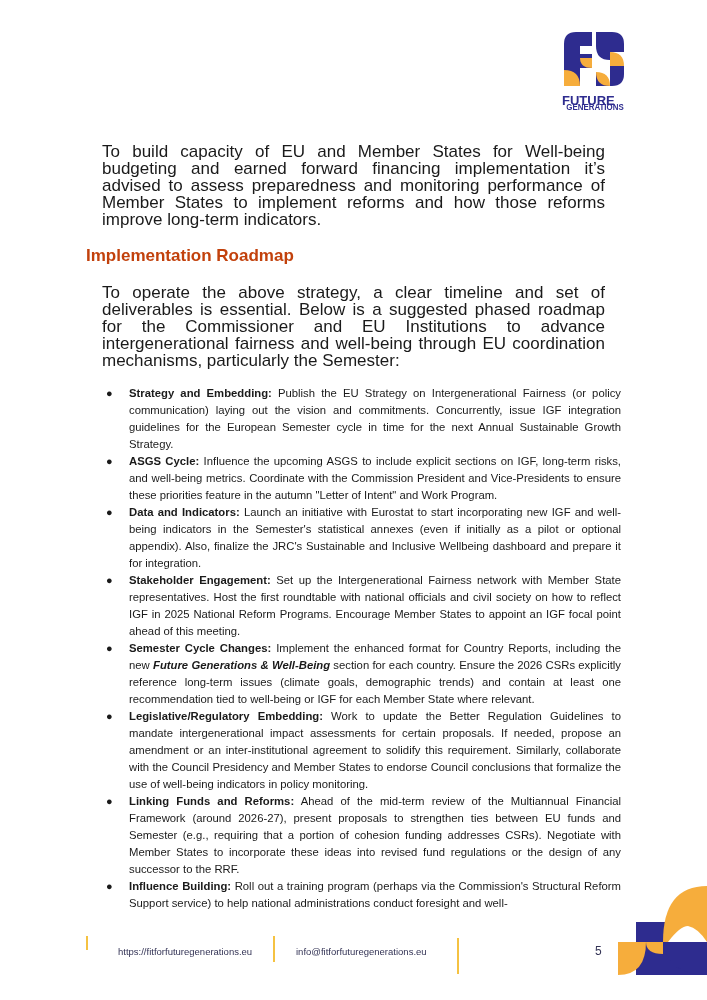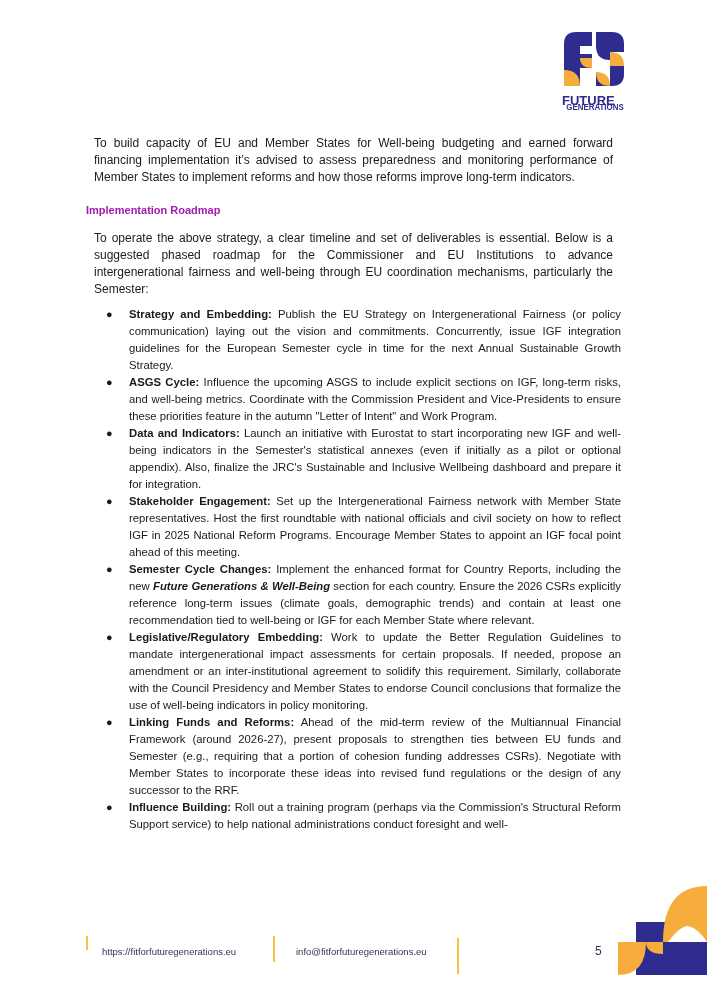--- a/index.html
+++ b/index.html
@@ -6,22 +6,22 @@
   body { width: 707px; height: 1000px; position: relative; overflow: hidden;
          font-family: "Liberation Sans", sans-serif; color: #1a1a1a; }
   .logo { position: absolute; left: 562px; top: 30px; width: 66px; height: 86px; }
   .logo-text1 { position: absolute; left: 0; top: 64px; width: 66px; 
                 font-family: "Liberation Sans", sans-serif; font-weight: bold; font-size: 13px;
                 color: #2e2c8f; letter-spacing: 0; line-height: 13px; }
   .logo-text2 { position: absolute; left: 0; top: 72px; width: 66px; text-align: center;
                 font-family: "Liberation Sans", sans-serif; font-weight: bold; font-size: 8.6px;
                 color: #2e2c8f; line-height: 10px; transform: scaleX(0.92); }
   .content { position: absolute; left: 86px; top: 127px; width: 535px; }
-  p.body { margin: 8px; font-size: 12px; line-height: 17px; text-align: justify; }
-  h1 { margin: 12px 0 6px 0; font-size: 11px; font-weight: bold; line-height: 24px; color: #a21caf; }
+  p.body { margin: 16px; font-size: 17px; line-height: 17px; text-align: justify; }
+  h1 { margin: 12px 0 6px 0; font-size: 17px; font-weight: bold; line-height: 24px; color: #c2410c; }
   h2 { margin: 4px 0 5px 0; font-size: 13.5px; font-weight: normal; color: #5577aa; line-height: 20px; }
   ul { margin: 0 0 0 0; padding: 0 0 0 43px; list-style: none; }
   li { position: relative; font-size: 11.3px; line-height: 17px; text-align: justify; margin-bottom: 0; }
   li .bullet { position: absolute; left: -23px; top: 0; font-size: 11px; }
   b { font-weight: bold; }
   .footer-bar { position: absolute; width: 2px; background: #f5c242; }
   .footer-link { position: absolute; font-size: 9.5px; color: #333355; top: 946px; }
   .page-num { position: absolute; left: 595px; top: 944px; font-size: 12px; color: #333355; }
   .corner { position: absolute; left: 618px; top: 886px; width: 89px; height: 89px; }
 </style>
@@ -61,21 +61,21 @@
 
   <ul>
     <li><span class="bullet">●</span><b>Semester Cycle Changes:</b><span> Implement the enhanced format for Country Reports, including the new </span><b><i>Future Generations &amp; Well-Being</i></b><span> section for each country. Ensure the 2026 CSRs explicitly reference long-term issues (climate goals, demographic trends) and contain at least one recommendation tied to well-being or IGF for each Member State where relevant.</span></li>
     <li><span class="bullet">●</span><b>Legislative/Regulatory Embedding:</b><span> Work to update the Better Regulation Guidelines to mandate intergenerational impact assessments for certain proposals. If needed, propose an amendment or an inter-institutional agreement to solidify this requirement. Similarly, collaborate with the Council Presidency and Member States to endorse Council conclusions that formalize the use of well-being indicators in policy monitoring.</span></li>
     <li><span class="bullet">●</span><b>Linking Funds and Reforms:</b><span> Ahead of the mid-term review of the Multiannual Financial Framework (around 2026-27), present proposals to strengthen ties between EU funds and Semester (e.g., requiring that a portion of cohesion funding addresses CSRs). Negotiate with Member States to incorporate these ideas into revised fund regulations or the design of any successor to the RRF.</span></li>
     <li><span class="bullet">●</span><b>Influence Building:</b><span> Roll out a training program (perhaps via the Commission's Structural Reform Support service) to help national administrations conduct foresight and well-</span></li>
   </ul>
 </div>
 
 <div class="footer-bar" style="left:86px; top:936px; height:14px;"></div>
-<a class="footer-link" style="left:102px;">https://fitforfuturegenerations.eu</a>
+<a class="footer-link" style="left:118px;">https://fitforfuturegenerations.eu</a>
 <div class="footer-bar" style="left:273px; top:936px; height:26px;"></div>
 <a class="footer-link" style="left:296px;">info@fitforfuturegenerations.eu</a>
 <div class="footer-bar" style="left:457px; top:938px; height:36px;"></div>
 <div class="page-num">5</div>
 
 <svg class="corner" viewBox="0 0 89 89">
   <rect x="18" y="36" width="27" height="53" fill="#2e2c8f"></rect>
   <rect x="45" y="36" width="44" height="53" fill="#2e2c8f"></rect>
   <path d="M0 56 H28 Q28 89 0 89 Z" fill="#f6ad3c"></path>
   <path d="M28 56 H45 V68 Q28 68 28 56 Z" fill="#f6ad3c"></path>

